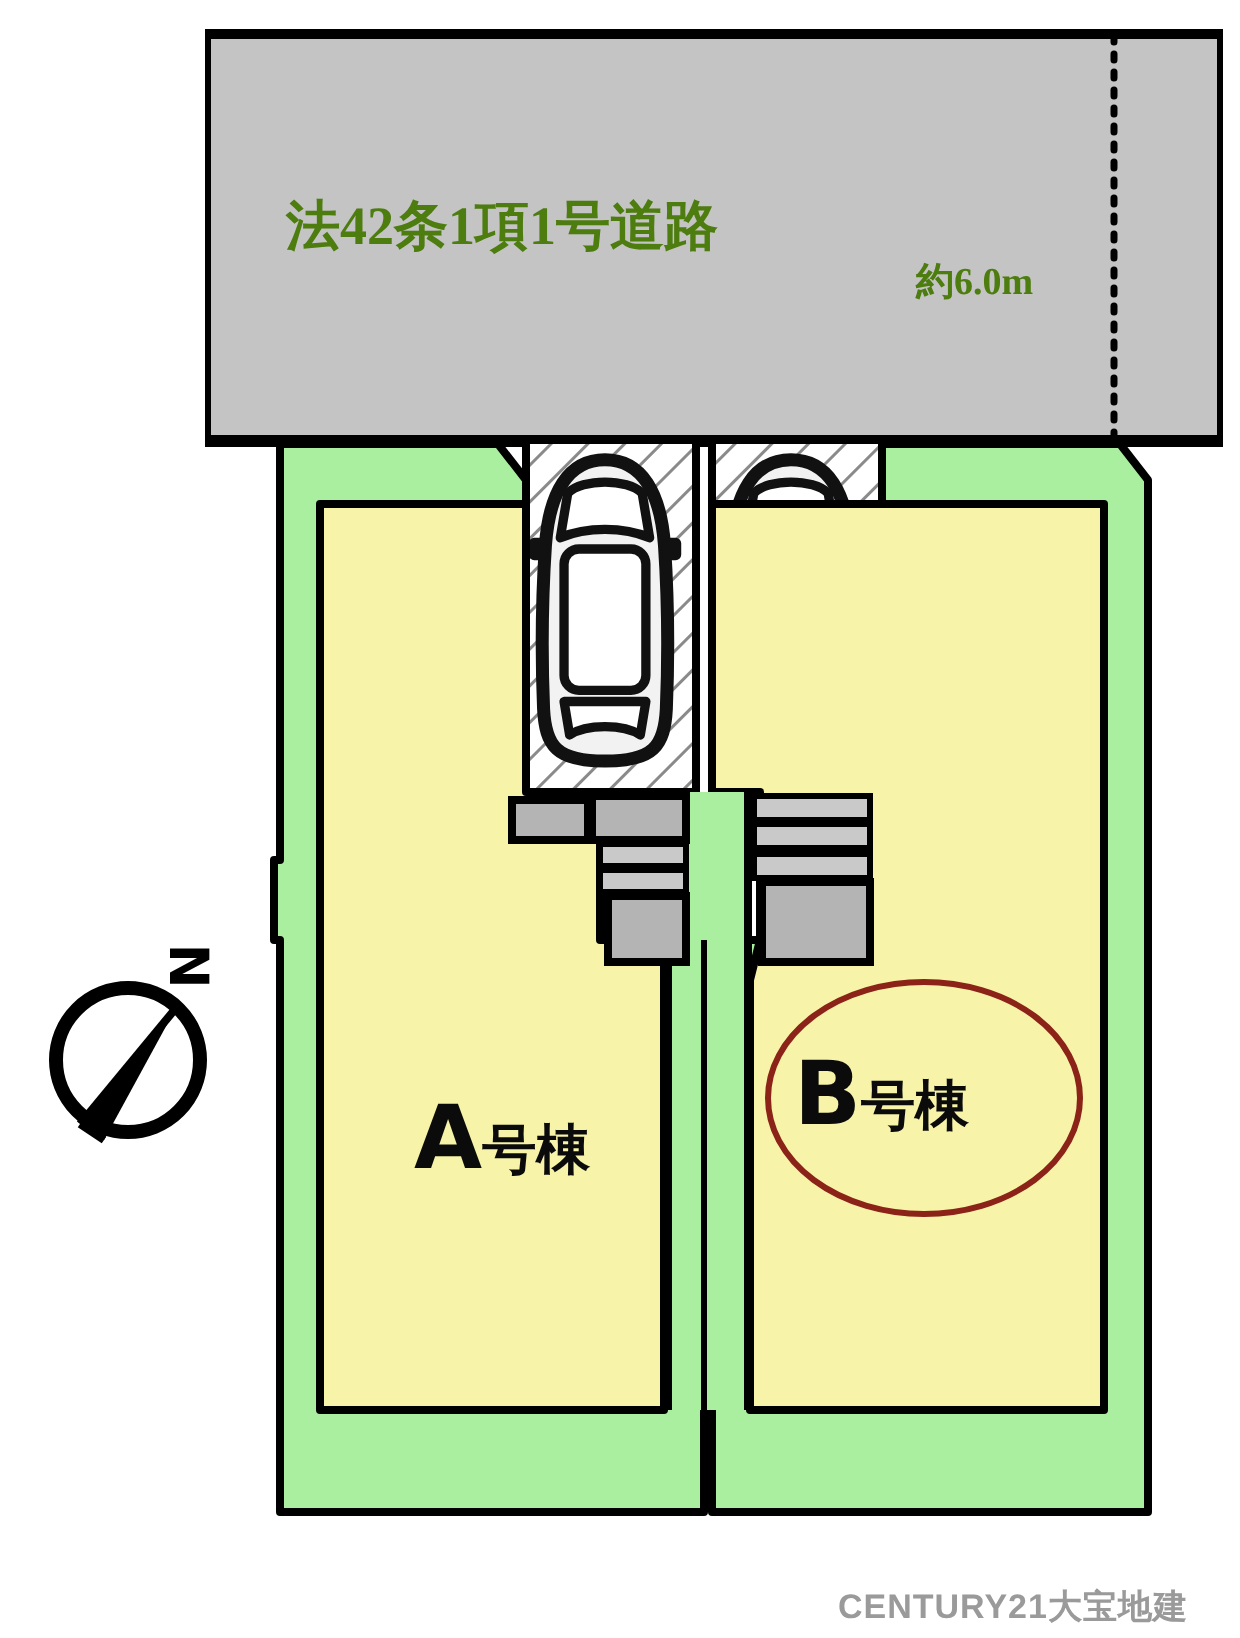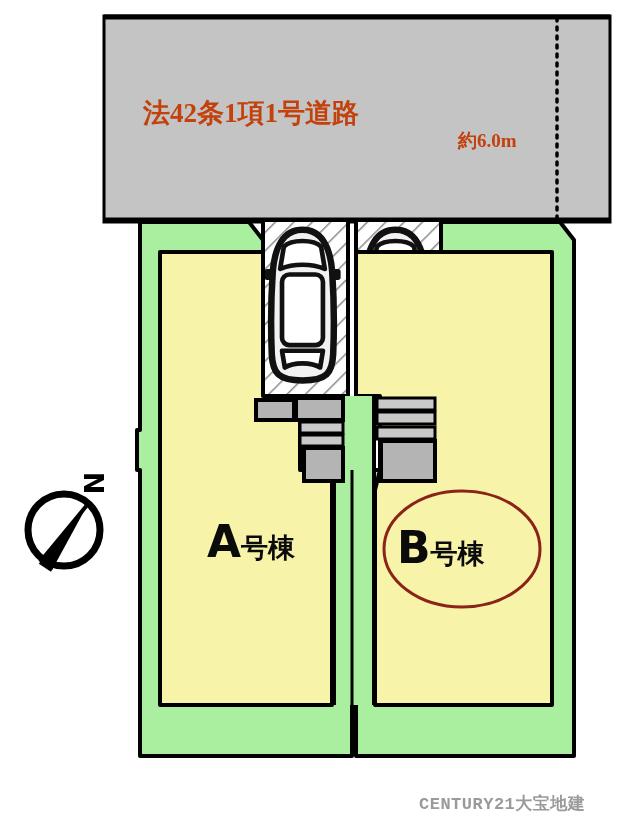--- a/index.html
+++ b/index.html
@@ -22,21 +22,21 @@
     position: absolute;
     left: 0;
     top: 0;
     width: 620px;
     height: 819px;
     display: block;
   }
   .lbl {
     position: absolute;
     white-space: nowrap;
-    color: #c2410c;
+    color: #4d7c0f;
   }
   #road-label {
     left: 143px;
     top: 95px;
     font-size: 27px;
     font-weight: 700;
     letter-spacing: 0px;
     font-family: "Liberation Serif", "DejaVu Serif", serif;
   }
   #road-width-label {
@@ -52,42 +52,42 @@
     color: #0b0b0b;
   }
   .bldg-label .big {
     font-size: 44px;
     letter-spacing: -1px;
   }
   .bldg-label .sub {
     font-size: 27px;
     margin-left: 1px;
   }
-  #label-a { left: 207px; top: 516px; }
+  #label-a { left: 207px; top: 544px; }
   #label-b { left: 397px; top: 522px; }
   #compass-n {
     position: absolute;
     left: 78px;
     top: 468px;
     width: 30px;
     height: 30px;
     font-family: "DejaVu Sans", "Liberation Sans", sans-serif;
     font-size: 27px;
     font-weight: 800;
     color: #000;
     transform: rotate(90deg);
     transform-origin: 50% 50%;
     line-height: 30px;
     text-align: center;
   }
   #watermark {
     position: absolute;
     left: 419px;
     top: 792px;
-    font-family: Liberation Mono, monospace;
+    font-family: Liberation Sans, sans-serif;
     font-size: 17px;
     font-weight: 600;
     color: #9a9a9a;
     letter-spacing: 0.5px;
   }
 </style>
 </head>
 <body>
 
 <div id="plan-root">

